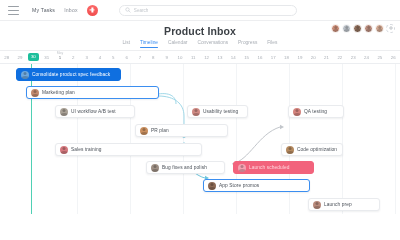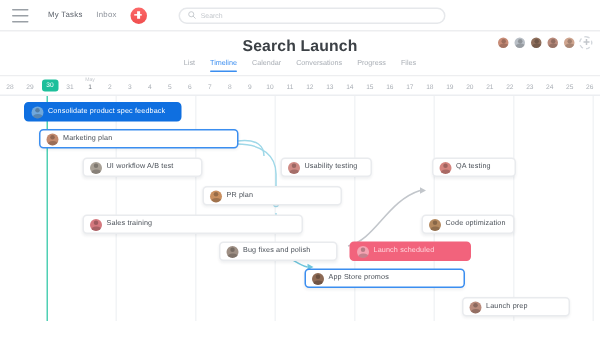--- a/index.html
+++ b/index.html
@@ -332,21 +332,21 @@
     <div class="search-wrap">
       <svg width="6" height="6" viewBox="0 0 12 12">
         <circle cx="5" cy="5" r="3.4" fill="none" stroke="#c3c7cc" stroke-width="1.2"></circle>
         <line x1="7.6" y1="7.6" x2="10.4" y2="10.4" stroke="#c3c7cc" stroke-width="1.2" stroke-linecap="round"></line>
       </svg>
       <span class="search-text">Search</span>
     </div>
   </div>
 
   <div class="titlebar">
-    <span class="project-title">Search Launch</span>
+    <span class="project-title">Product Inbox</span>
   </div>
 
   <div class="avatars">
     <div class="avatar a1">
         <i></i>
       </div>
     <div class="avatar a2">
         <i></i>
       </div>
     <div class="avatar a3">

